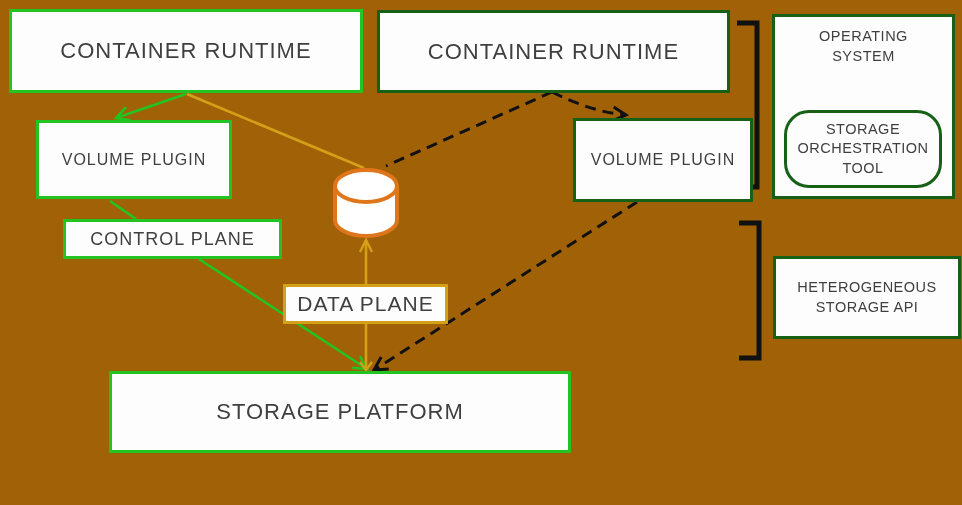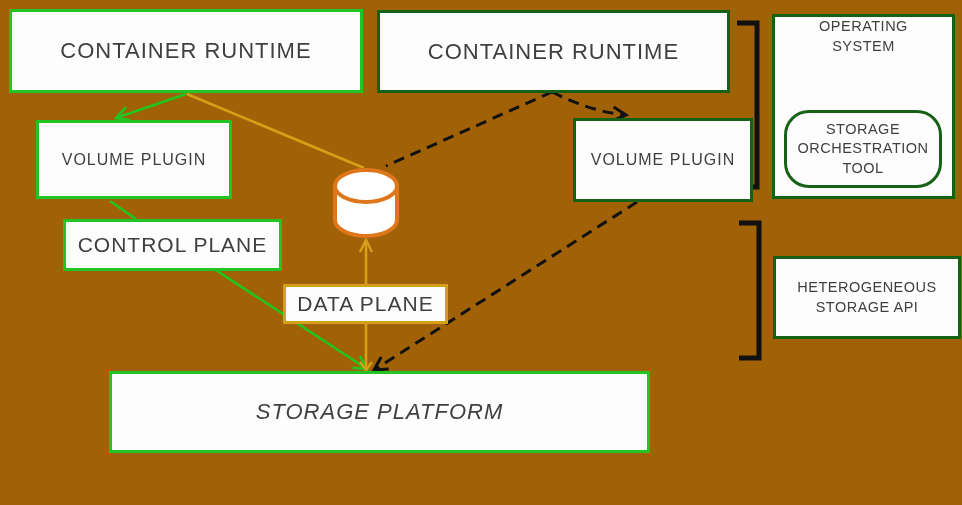--- a/index.html
+++ b/index.html
@@ -16,24 +16,24 @@
   .b-green{border:3px solid #22c322;}
   .b-dgreen{border:3px solid #176117;}
   .b-gold{border:3px solid #D4A017;margin-top:16px;}
   .fs-lg{font-size:22px;}
   .fs-md{font-size:16px;margin-left:24px;}
   .fs-sm{font-size:14.5px;letter-spacing:.5px;}
   .crl{left:9px;top:9px;width:354px;height:84px;}
   .crr{left:377px;top:10px;width:353px;height:83px;}
   .vpl{left:12px;top:120px;width:196px;height:79px;}
   .vpr{left:549px;top:118px;width:180px;height:84px;}
-  .cp{left:63px;top:219px;width:219px;height:52px;font-size:21px;}
+  .cp{left:63px;top:219px;width:219px;height:40px;font-size:18px;}
   .dp{left:283px;top:268px;width:165px;height:40px;font-size:21px;}
-  .sp{left:109px;top:371px;width:541px;height:82px;font-style:italic;}
-  .os{left:772px;top:14px;width:183px;height:185px;align-items:flex-start;}
+  .sp{left:109px;top:371px;width:462px;height:82px;}
+  .os{left:772px;top:14px;width:183px;height:185px;align-items:flex-start;padding-top:10px;}
   .os .lbl{display:inline-block;max-width:112px;}
   .sot{left:784px;top:110px;width:158px;height:78px;border-radius:25px;}
   .sot .lbl{display:inline-block;max-width:135px;}
   .hsa{left:773px;top:256px;width:188px;height:83px;}
   .hsa .lbl{display:inline-block;max-width:155px;}
 </style>
 </head>
 <body>
 
 <div id="stage">

